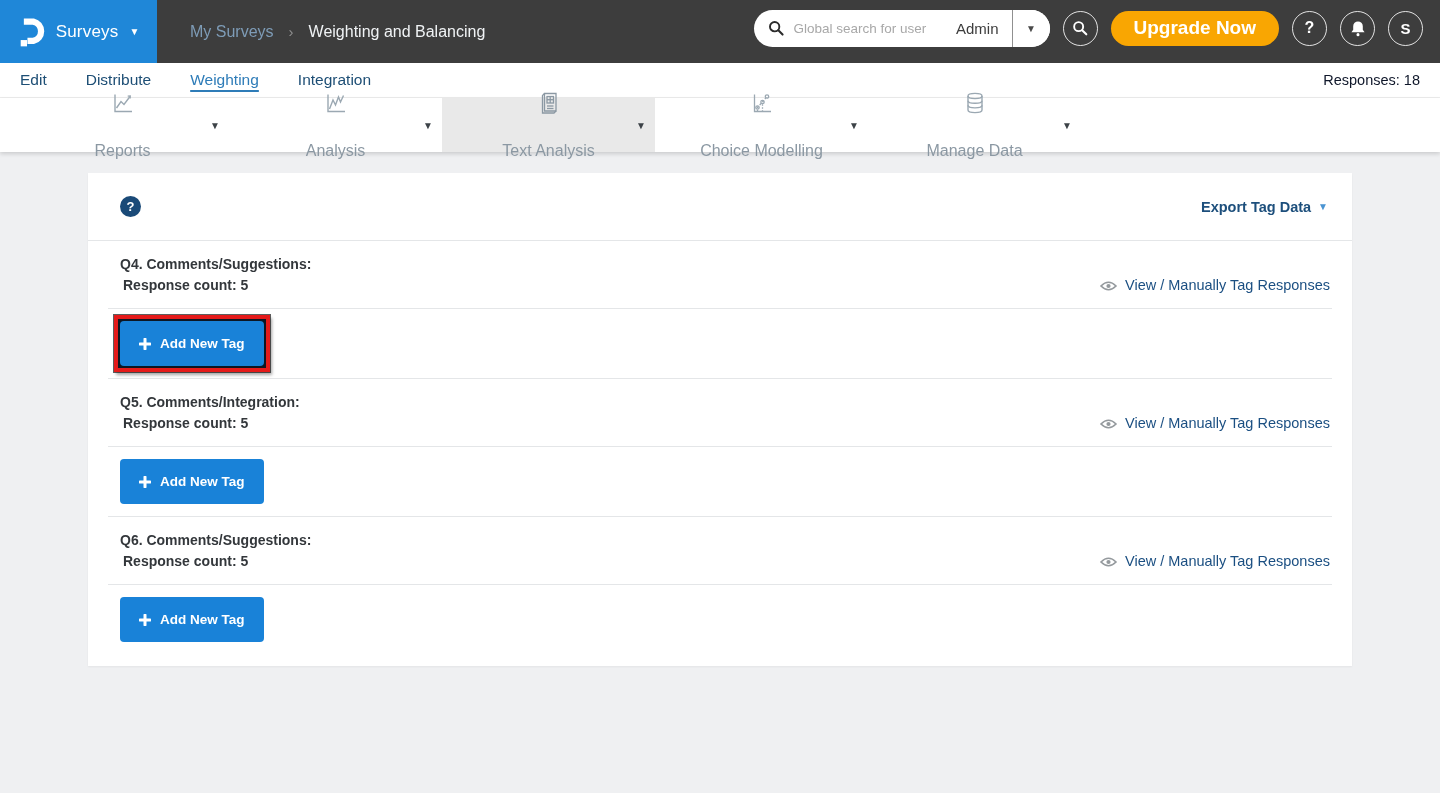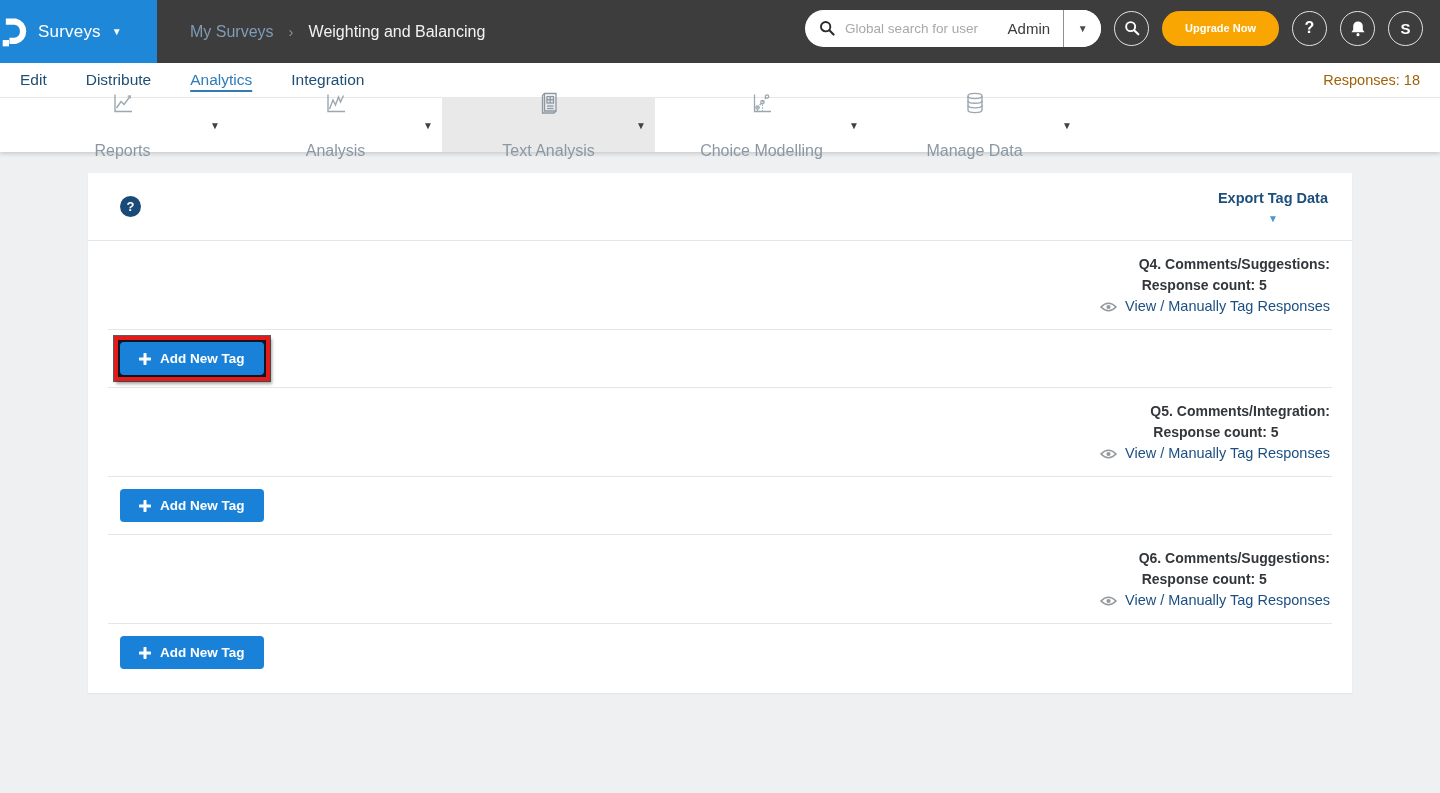--- a/index.html
+++ b/index.html
@@ -8,21 +8,21 @@
     width:1440px; height:793px; overflow:hidden;
     background:#eff0f2;
     font-family:"Liberation Sans", sans-serif;
     -webkit-font-smoothing:antialiased;
   }
 
   
   .topbar { height:63px; background:#3d3d3d; display:flex; align-items:center; position:relative; }
   .brand {
     width:157px; height:63px; background:#1f87d8; color:#fff;
-    display:flex; align-items:center; gap:11px; cursor:pointer; flex:0 0 auto;
+    display:flex; align-items:center; justify-content:center; gap:11px; cursor:pointer; flex:0 0 auto;
   }
   .brand-label { font-size:17px; letter-spacing:.2px; }
   .caret-glyph { font-size:10px; line-height:1; }
   .breadcrumb { display:flex; align-items:center; gap:15px; margin-left:33px; font-size:16px; }
   .crumb-parent { color:#7e9cb7; cursor:pointer; text-decoration:none; }
   .crumb-sep { color:#8f8f8f; font-size:15px; }
   .crumb-current { color:#f0f3f5; }
 
   .top-right { position:absolute; right:17px; top:0; height:56px; display:flex; align-items:center; gap:13px; }
   .search-pill {
@@ -40,34 +40,34 @@
   .circle-btn {
     width:35px; height:35px; border-radius:50%; flex:0 0 auto;
     border:1.6px solid rgba(255,255,255,.85); background:transparent; color:#fff;
     display:flex; align-items:center; justify-content:center; cursor:pointer; padding:0;
     font-family:inherit;
   }
   .circle-glyph { font-size:16px; font-weight:bold; line-height:1; }
   .avatar-glyph { font-size:15px; font-weight:bold; line-height:1; }
   .upgrade-btn {
     height:35px; padding:0 23px; border:none; border-radius:18px;
-    background:#f9a602; color:#fff; font-size:11px; font-weight:bold;
+    background:#f9a602; color:#fff; font-size:19px; font-weight:bold;
     font-family:inherit; cursor:pointer;
   }
 
   
   .subnav {
     height:35px; background:#fff; display:flex; align-items:center;
     padding:0 20px; gap:39px; border-bottom:1px solid #ececec;
   }
   .subnav-item { font-size:15.5px; color:#1d4e75; cursor:pointer; text-decoration:none; }
   .subnav-item.active {
     color:#2e7cb8; text-decoration:underline; text-underline-offset:5px; text-decoration-thickness:1.5px;
   }
-  .responses { margin-left:auto; font-size:14.5px; color:#a16207; }
+  .responses { margin-left:auto; font-size:14.5px; color:#0f172a; }
 
   
   .tabbar {
     height:54px; background:#fff; display:flex; padding-left:16px;
     box-shadow:0 2px 4px rgba(0,0,0,.15); position:relative; z-index:2;
   }
   .tab {
     width:213px; height:54px; position:relative; cursor:pointer;
     display:flex; flex-direction:column; align-items:center; justify-content:center; gap:2px;
     color:#9aa7b2;
@@ -82,36 +82,36 @@
   
   .main { padding:21px 88px 0; }
   .card { background:#fff; box-shadow:0 1px 2px rgba(0,0,0,.05); padding-bottom:12px; }
   .card-head { height:67px; display:flex; align-items:center; justify-content:space-between; padding:0 24px 0 32px; }
   .card-title-wrap { display:flex; align-items:center; gap:11px; }
   .card-title { font-size:20px; color:#585d62; letter-spacing:.2px; }
   .help-badge {
     width:21px; height:21px; border-radius:50%; background:#1a4a78; color:#fff;
     font-size:13px; font-weight:bold; display:flex; align-items:center; justify-content:center; cursor:pointer;
   }
-  .export-link { display:flex; align-items:center; gap:7px; font-size:14.5px; font-weight:bold; color:#1d4f7c; cursor:pointer;flex-direction:column; }
+  .export-link { display:flex; align-items:center; gap:7px; font-size:14.5px; font-weight:bold; color:#1d4f7c; cursor:pointer; }
   .export-caret { color:#4a94d2; font-size:10px; }
 
   hr.full { border:none; border-top:1px solid #e4e6e8; margin:0; }
   hr.inset { border:none; border-top:1px solid #e4e6e8; margin:0 20px; }
 
-  .sec-head { padding:13px 22px 12px 32px; display:flex; justify-content:space-between; align-items:flex-end;flex-direction:column; }
+  .sec-head { padding:13px 22px 12px 32px; display:flex; justify-content:space-between; align-items:flex-end; }
   .q-title, .q-count { font-size:14px; font-weight:bold; color:#33373b; line-height:21px; }
   .q-count { padding-left:3px; }
   .view-link { display:flex; align-items:center; gap:8px; font-size:14.5px; font-weight:normal; color:#1b4f82; cursor:pointer; line-height:21px; }
   .eye { color:#94999d; display:flex; }
 
   .sec-body { padding:12px 32px; }
   .add-btn {
     display:inline-flex; align-items:center; gap:9px;
-    height:33px; padding:0 19px; border:none; border-radius:4px;
+    height:45px; padding:0 19px; border:none; border-radius:4px;
     background:#1982d8; color:#fff; font-size:13.5px; font-weight:bold;
     font-family:inherit; cursor:pointer;
   }
   .annotation {
     display:inline-block; border:4px solid #e51a1a; background:#0d1622; padding:2px; margin:-6px;
     box-shadow:0 0 0 1px rgba(25,25,25,.7), 2px 3px 3px rgba(0,0,0,.35);
   }
   svg { display:block; }
 </style>
 </head>
@@ -173,21 +173,21 @@
     </button>
     <button class="circle-btn">
       <span class="avatar-glyph">S</span>
     </button>
   </div>
 </header>
 
 <nav class="subnav">
   <a class="subnav-item">Edit</a>
   <a class="subnav-item">Distribute</a>
-  <a class="subnav-item active">Analytics</a>
+  <a class="subnav-item active">Weighting</a>
   <a class="subnav-item">Integration</a>
   <span class="responses">Responses: 18</span>
 </nav>
 
 <div class="tabbar">
 
   <div class="tab">
     <span>
       <svg width="24" height="24" viewBox="0 0 24 24" stroke="#9ba8b2" fill="none" stroke-width="1.4">
         <path d="M4 3.5 V20.5 H21"></path>

